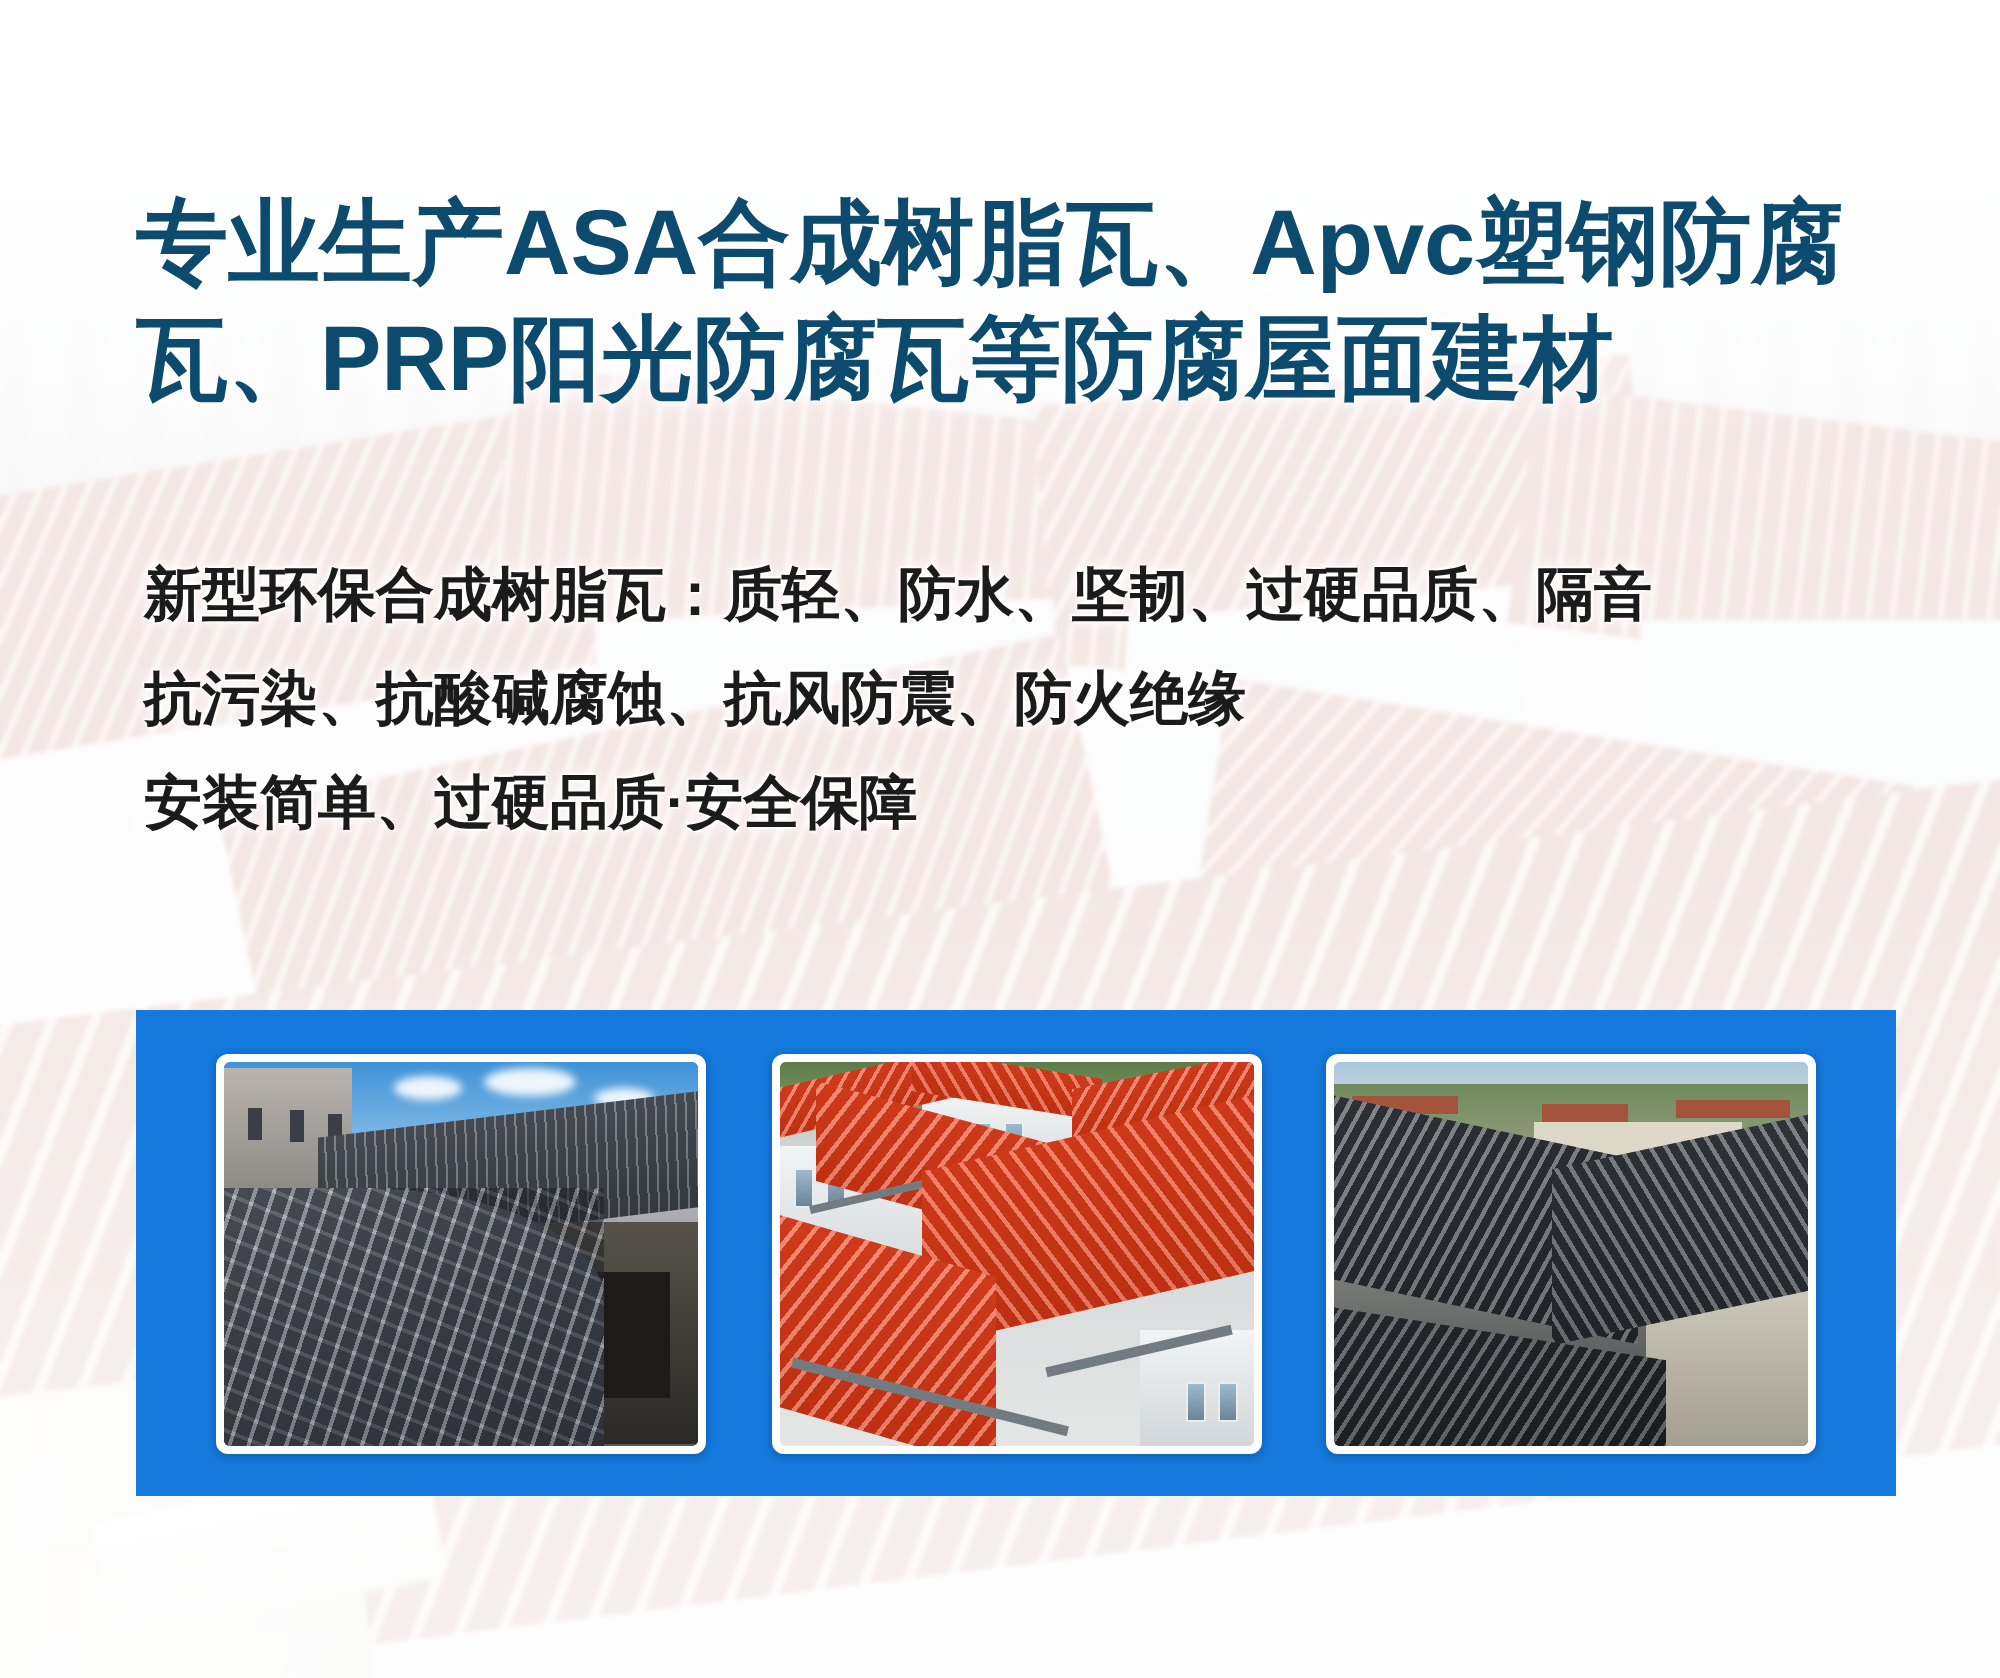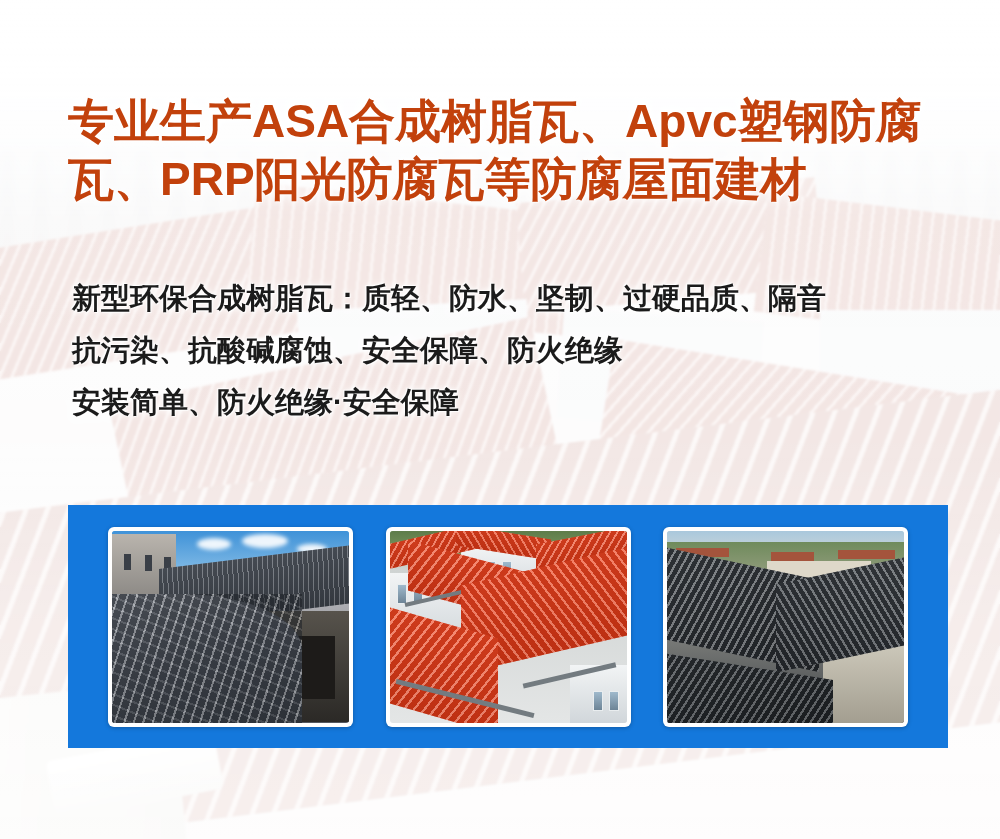--- a/index.html
+++ b/index.html
@@ -150,21 +150,21 @@
   .content {
     position: absolute;
     inset: 0;
   }
 
   .headline {
     position: absolute;
     left: 68px;
     top: 92px;
     width: 890px;
-    color: #c2410c;
+    color: #0c4a6e;
     font-size: 46px;
     font-weight: bold;
     line-height: 58px;
     letter-spacing: 0px;
     text-shadow:
       0 0 6px rgba(255,255,255,0.95),
       0 0 12px rgba(255,255,255,0.85),
       1px 1px 0 rgba(255,255,255,0.7);
     white-space: pre-line;
   }
@@ -403,22 +403,22 @@
     <div class="bg-blur"></div>
     <div class="bg-wash"></div>
   </div>
 
   <div class="content">
 
     <div class="headline">专业生产ASA合成树脂瓦、Apvc塑钢防腐瓦、PRP阳光防腐瓦等防腐屋面建材</div>
 
     <div class="subhead">
       <span class="subhead-line">新型环保合成树脂瓦：质轻、防水、坚韧、过硬品质、隔音</span>
-      <span class="subhead-line">抗污染、抗酸碱腐蚀、安全保障、防火绝缘</span>
-      <span class="subhead-line">安装简单、防火绝缘·安全保障</span>
+      <span class="subhead-line">抗污染、抗酸碱腐蚀、抗风防震、防火绝缘</span>
+      <span class="subhead-line">安装简单、过硬品质·安全保障</span>
     </div>
 
     <div class="gallery">
 
       <div class="photo-frame">
         <div class="photo p1">
           <div class="p1-sky"></div>
           <div class="p1-cloud" style="left:36%; top:4%; width:34px; height:12px;"></div>
           <div class="p1-cloud" style="left:55%; top:2%; width:46px; height:14px;"></div>
           <div class="p1-cloud" style="left:78%; top:7%; width:30px; height:10px;"></div>

